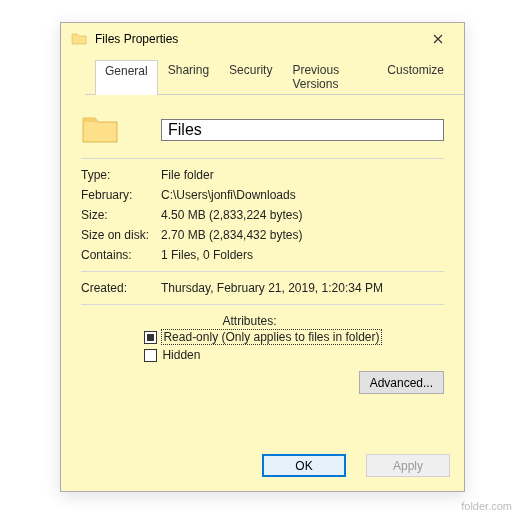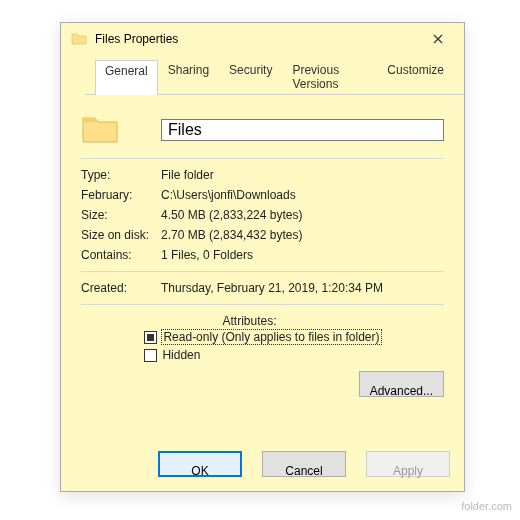--- a/index.html
+++ b/index.html
@@ -122,21 +122,21 @@
     padding: 0 1px;
   }
   .btn {
     height: 23px;
     min-width: 84px;
     border: 1px solid #adadad;
     background: #e1e1e1;
     font-size: 12px;
     font-family: inherit;
     cursor: default;
-    padding: 12px 10px;
+    padding: 4px 10px;
   }
   .btn.primary {
     border: 1px solid #0078d7;
     background: #e5f1fb;
     box-shadow: inset 0 0 0 1px #0078d7;
   }
   .btn.disabled {
     color: #9a9a9a;
     background: #efefef;
     border-color: #d0d0d0;
@@ -249,19 +249,18 @@
       </div>
     </div>
     <div class="adv-row">
       <button class="btn">Advanced...</button>
     </div>
 
   </div>
 
   <div class="button-bar">
     <button class="btn primary">OK</button>
-    <button class="btn">Cancel</button>
     <button class="btn disabled">Apply</button>
   </div>
 
 </div>
 
 <div class="watermark">folder.com</div>
 
 </body></html>

